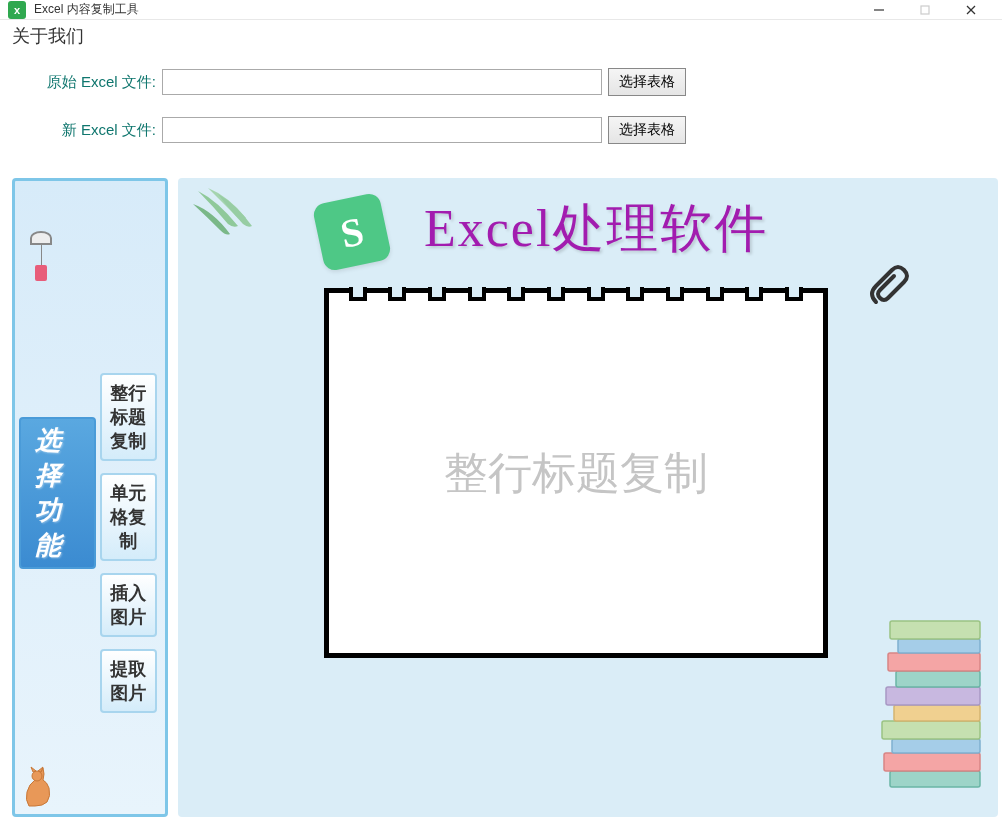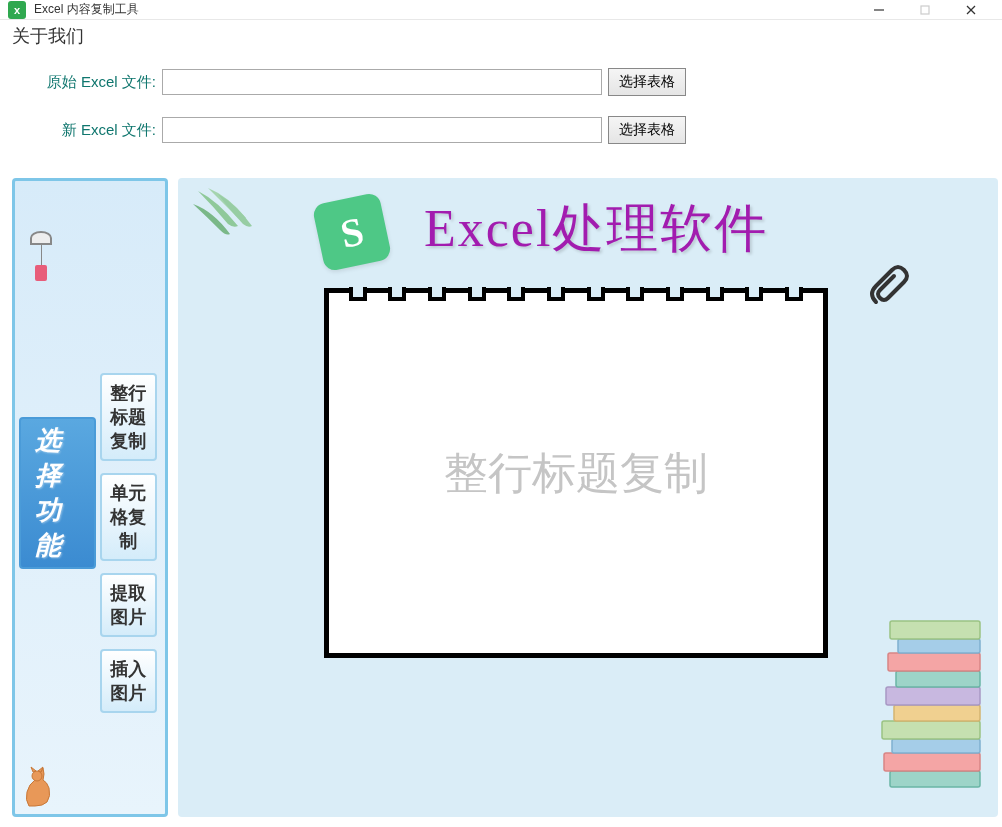--- a/index.html
+++ b/index.html
@@ -343,22 +343,22 @@
   <div class="sidebar">
     <div class="sidebar-title">选择功能</div>
     <div class="wind-chime">
       <div class="chime-bell"></div>
       <div class="chime-string"></div>
       <div class="chime-tag"></div>
     </div>
     <div class="sidebar-buttons">
       <div class="sidebar-btn">整行标题复制</div>
       <div class="sidebar-btn">单元格复制</div>
+      <div class="sidebar-btn">插入图片</div>
       <div class="sidebar-btn">提取图片</div>
-      <div class="sidebar-btn">插入图片</div>
     </div>
     <svg class="cat-decor" viewBox="0 0 42 48">
       <path d="M 8 46 Q 4 40 6 32 Q 8 24 14 20 Q 18 16 20 12 L 22 8 Q 24 14 22 20 Q 26 22 28 28 Q 30 36 26 42 Q 22 46 14 46 Z" fill="#e89858" stroke="#c87838" stroke-width="1"></path>
       <ellipse cx="16" cy="16" rx="5" ry="5" fill="#e89858" stroke="#c87838"></ellipse>
       <path d="M 12 12 L 10 7 L 15 11 Z" fill="#e89858" stroke="#c87838"></path>
       <path d="M 20 12 L 22 7 L 17 11 Z" fill="#e89858" stroke="#c87838"></path>
     </svg>
   </div>
 
   <div class="content-panel">

